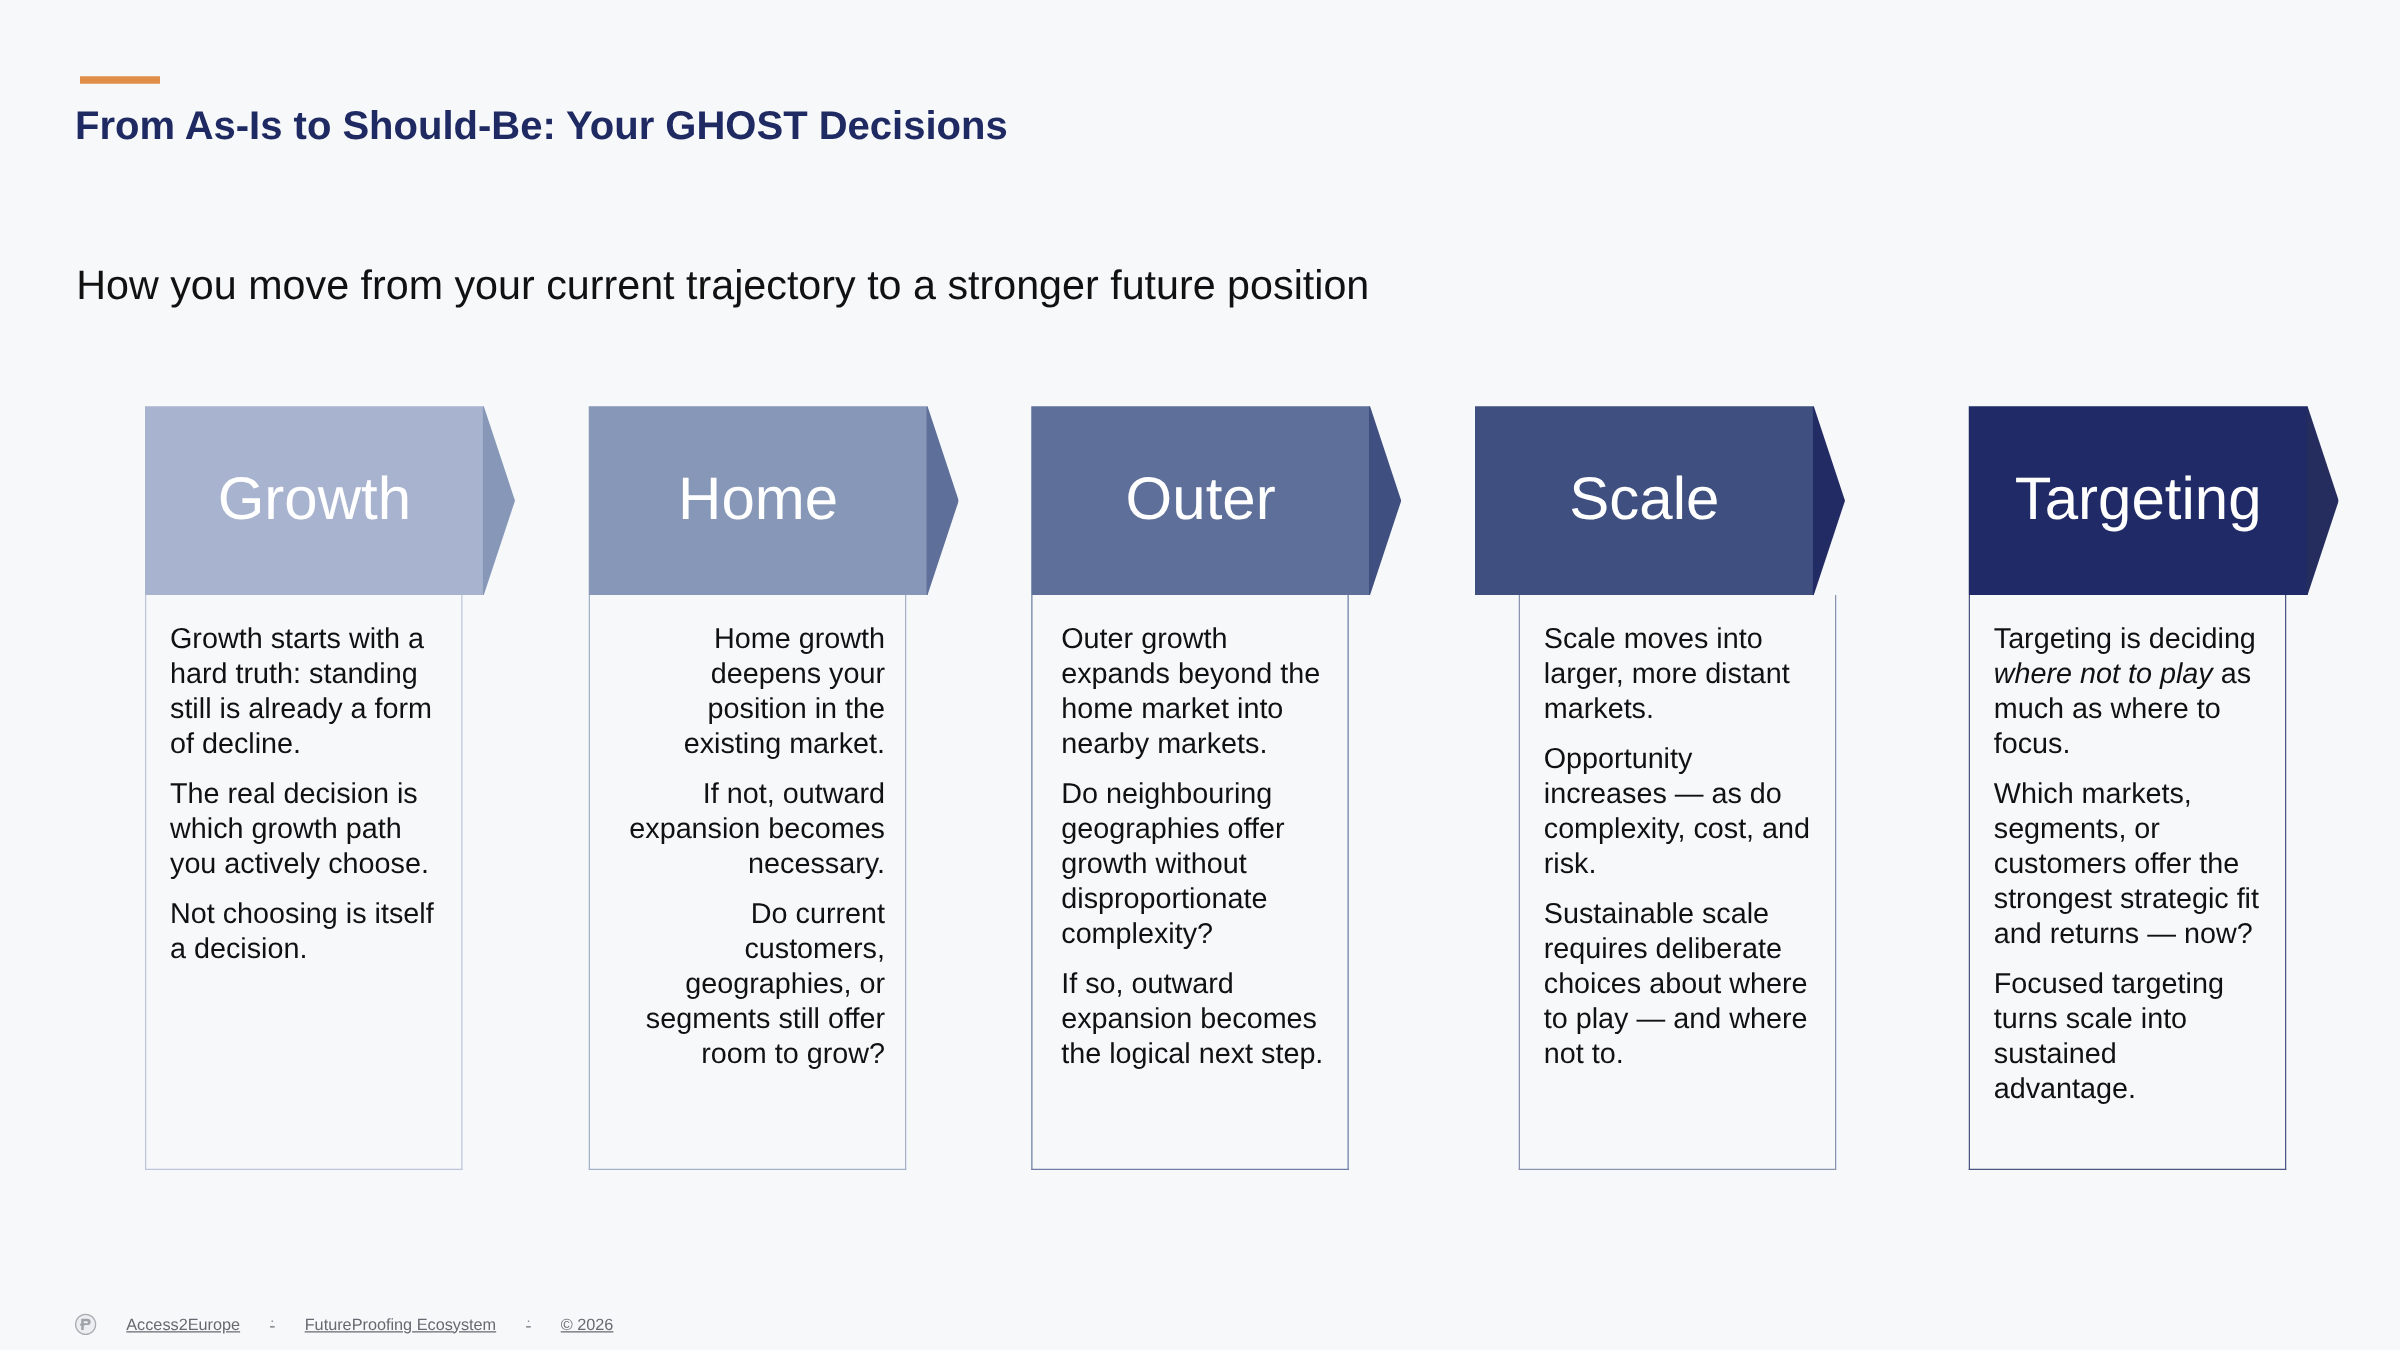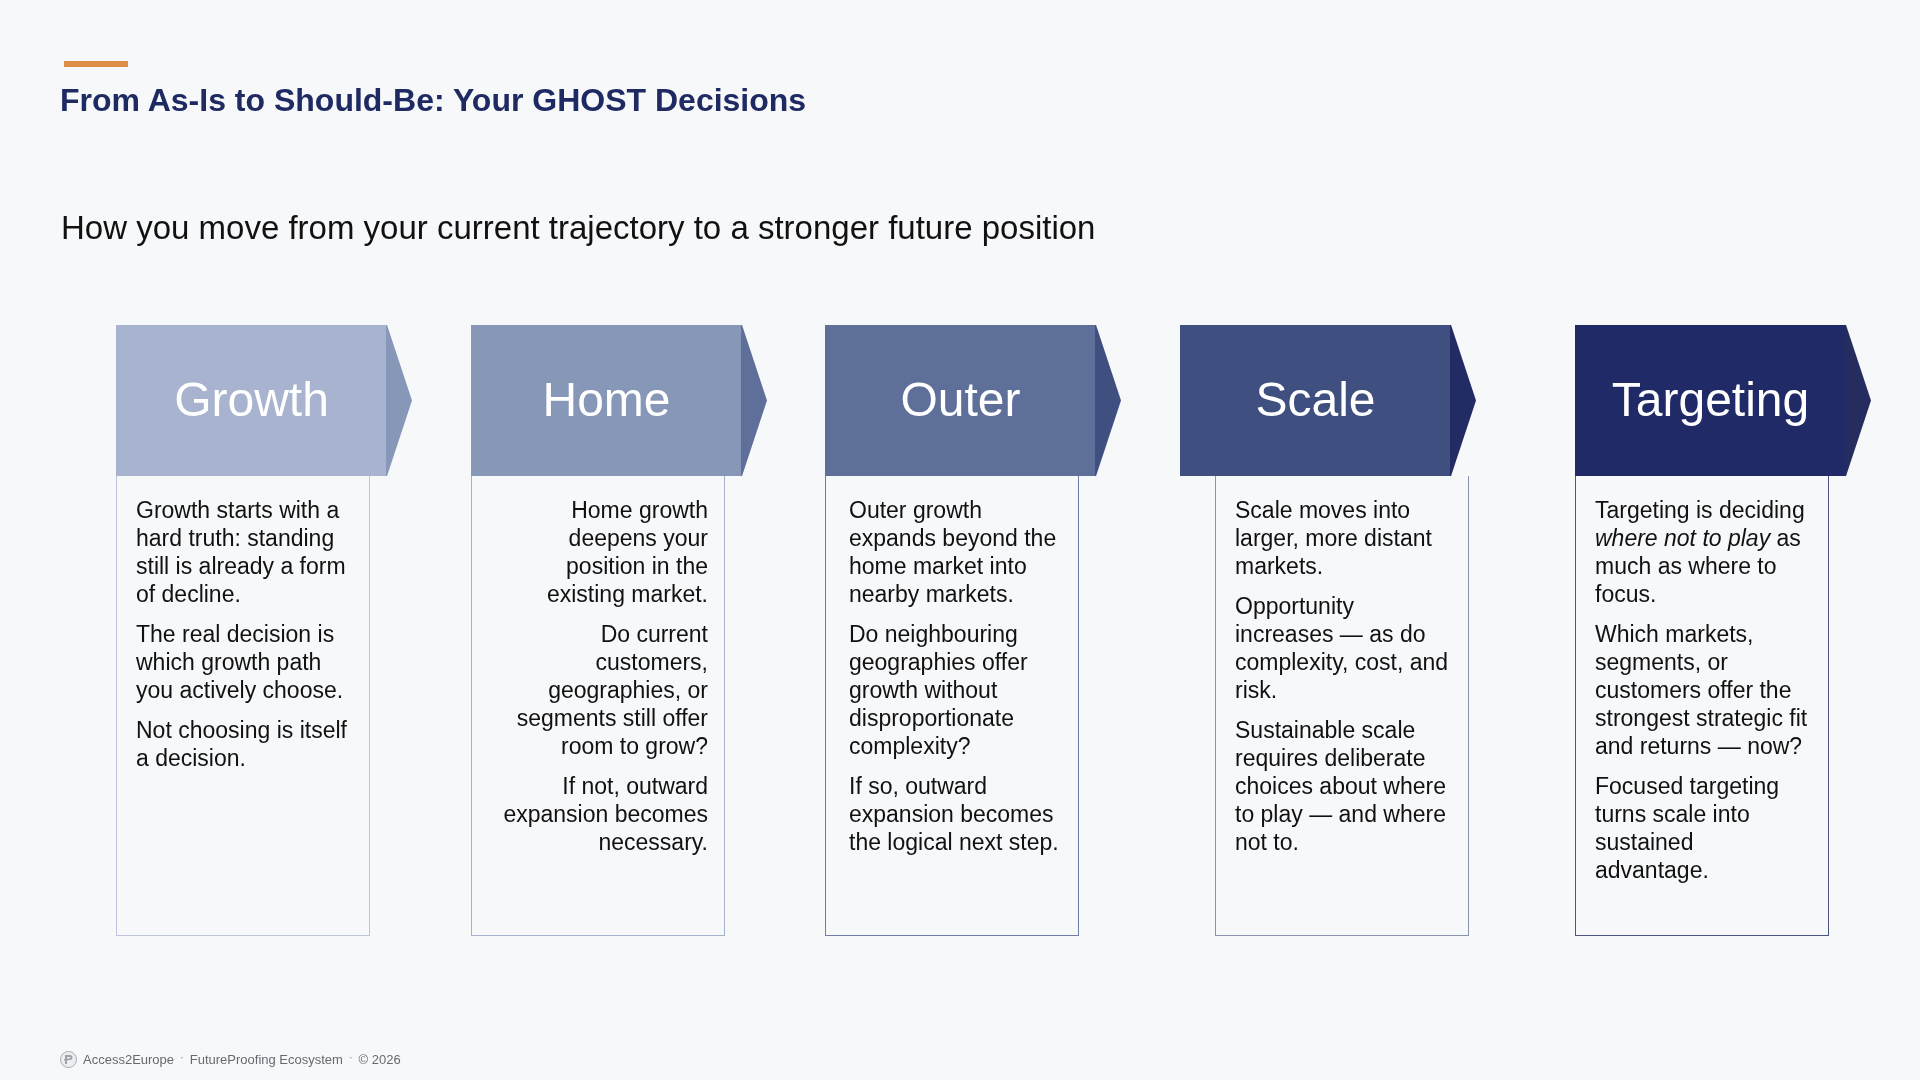--- a/index.html
+++ b/index.html
@@ -107,23 +107,24 @@
     .card-body p em {
       font-style: italic;
     }
     .footer {
       position: absolute;
       left: 60px;
       top: 1049px;
       height: 20px;
       display: flex;
       align-items: center;
-      gap: 6px;
+      gap: 24px;
       font-size: 13px;
       color: #666a70;
+      text-decoration: underline;
     }
     .footer .logo {
       width: 17px;
       height: 17px;
       border-radius: 50%;
       border: 1.5px solid #a9acb2;
       box-sizing: border-box;
       display: flex;
       align-items: center;
       justify-content: center;
@@ -157,22 +158,22 @@
     </div>
   </div>
 
   <div class="card" style="left:471px;text-align:right;">
     <div class="card-header" style="background: rgb(135, 151, 184);">
       <span class="label">Home</span>
     </div>
     <div class="card-arrow" style="background: rgb(94, 111, 154);"></div>
     <div class="card-body" style="border-left-color: rgb(165, 176, 203); border-right-color: rgb(165, 176, 203); border-bottom-color: rgb(165, 176, 203);">
       <p>Home growth deepens your position in the existing market.</p>
+      <p>If not, outward expansion becomes necessary.</p>
       <p>Do current customers, geographies, or segments still offer room to grow?</p>
-      <p>If not, outward expansion becomes necessary.</p>
     </div>
   </div>
 
   <div class="card" style="left:825px;">
     <div class="card-header" style="background: rgb(94, 111, 154);">
       <span class="label">Outer</span>
     </div>
     <div class="card-arrow" style="background: rgb(63, 80, 128);"></div>
     <div class="card-body" style="padding-left: 23px; border-left-color: rgb(110, 126, 166); border-right-color: rgb(110, 126, 166); border-bottom-color: rgb(110, 126, 166);">
       <p>Outer growth expands beyond the home market into nearby markets.</p>

